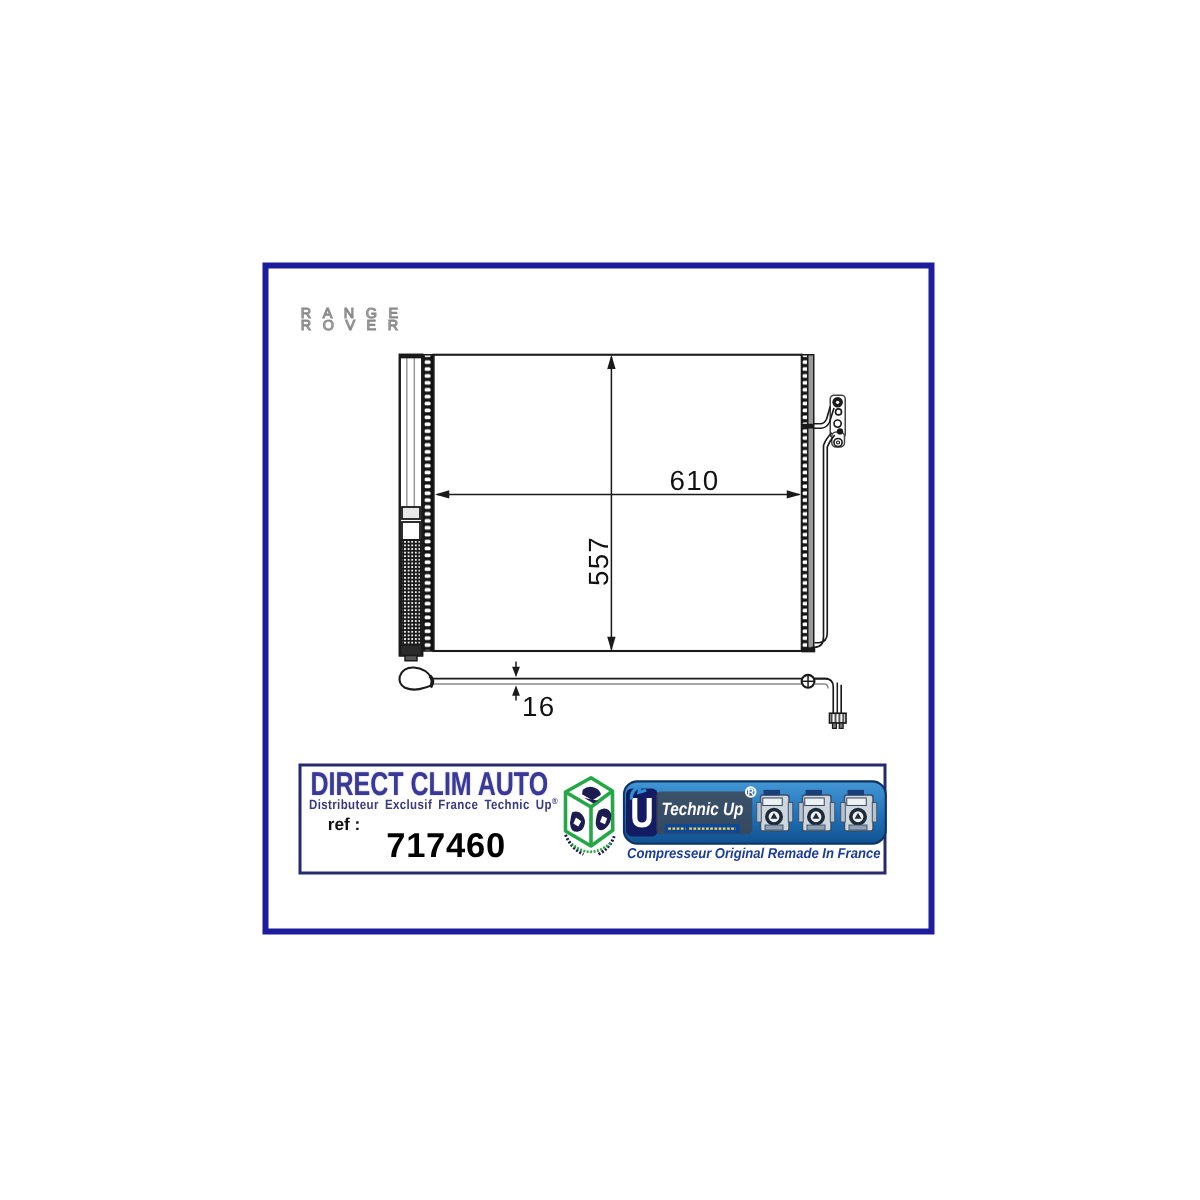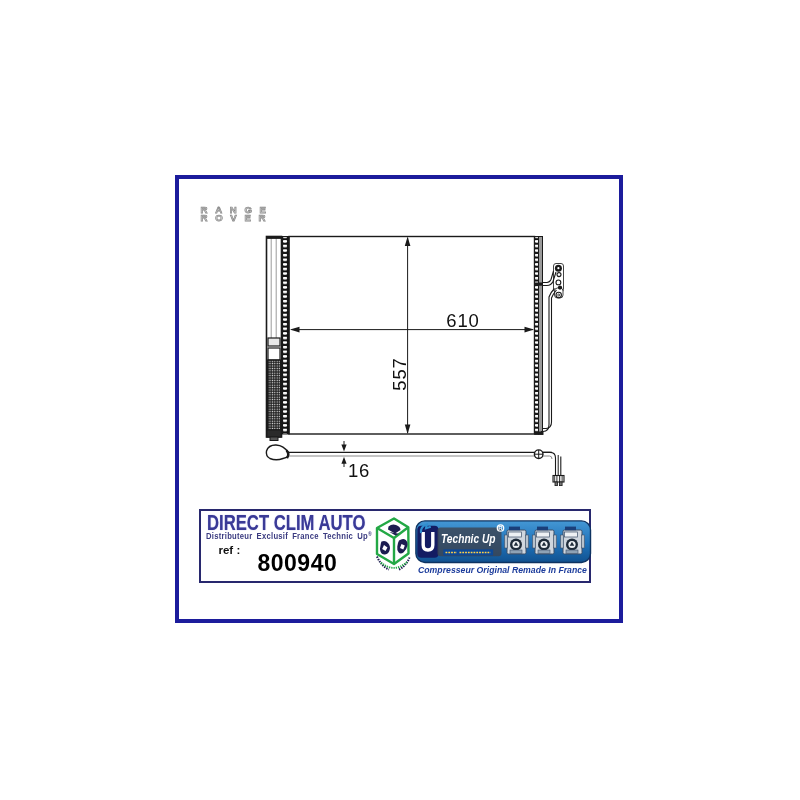--- a/index.html
+++ b/index.html
@@ -4,21 +4,21 @@
 <style>
   html,body{margin:0;padding:0;width:800px;height:800px;background:#ffffff;
     font-family:"Liberation Sans", sans-serif;}
   .abs{position:absolute;}
 </style>
 </head>
 <body>
 
 <div class="abs" style="left:175px;top:175px;width:448px;height:448px;border:4.5px solid #1c1c9c;box-sizing:border-box;background:#ffffff;"></div>
 
-<div class="abs" style="left:200.5px;top:205.5px;color:#dedede;-webkit-text-stroke:0.75px #8a8a8a;font-weight:bold;font-size:9.6px;line-height:8.9px;letter-spacing:7.7px;white-space:nowrap;">RANGE<br>ROVER</div>
+<div class="abs" style="left:200.5px;top:205.5px;color:#dedede;-webkit-text-stroke:0.75px #8a8a8a;font-weight:normal;font-size:9.6px;line-height:8.9px;letter-spacing:7.7px;white-space:nowrap;">RANGE<br>ROVER</div>
 
 <svg class="abs" style="left:0;top:0;" width="800" height="800" viewBox="0 0 800 800">
   <defs>
     <pattern id="ladder" width="6" height="4.6" patternUnits="userSpaceOnUse">
       <rect width="6" height="4.6" fill="#111"></rect>
       <rect x="0.9" y="1.0" width="4.2" height="2.4" rx="1" fill="#fff"></rect>
     </pattern>
     <pattern id="hatch" width="2.4" height="2.4" patternUnits="userSpaceOnUse">
       <rect width="2.4" height="2.4" fill="#1b1b1b"></rect>
       <rect x="0.6" y="0.6" width="1.2" height="1.2" fill="#f2f2f2"></rect>
@@ -110,21 +110,21 @@
 </svg>
 
 <div class="abs" style="left:199px;top:509px;width:392px;height:74px;border:2px solid #28286e;box-sizing:border-box;background:#fff;"></div>
 
 <div class="abs" style="left:206.5px;top:509.5px;font-weight:bold;font-size:22px;color:#3a3a96;transform:scaleX(0.758);transform-origin:0 0;text-shadow:0 0 1.2px #9a9ae0;white-space:nowrap;">DIRECT CLIM AUTO</div>
 
 <div class="abs" style="left:206px;top:531px;font-weight:bold;font-size:9px;color:#3a3a80;transform:scaleX(0.852);transform-origin:0 0;white-space:nowrap;letter-spacing:0.3px;word-spacing:2px;">Distributeur Exclusif France Technic Up<span style="font-size:6px;vertical-align:3px;">®</span></div>
 
 <div class="abs" style="left:218.5px;top:544px;font-weight:bold;font-size:11.5px;color:#111;">ref :</div>
 
-<div class="abs" style="left:257.5px;top:549.5px;font-weight:bold;font-size:23px;color:#000;letter-spacing:0.5px;">800940</div>
+<div class="abs" style="left:257.5px;top:549.5px;font-weight:bold;font-size:23px;color:#000;letter-spacing:0.5px;">717460</div>
 
 <svg class="abs" style="left:373px;top:517px;" width="40" height="60" viewBox="0 0 40 60">
 
   <g stroke="#23a845" stroke-width="2.4" fill="#fff" stroke-linejoin="round">
     <path d="M 21 1.5 L 35.3 10.3 L 35.5 36.5 L 21 47 L 4 37 L 4 11 Z"></path>
     <path d="M 4 11 L 21 21 L 35.3 10.3" fill="none"></path>
     <path d="M 21 21 L 21 47" fill="none"></path>
   </g>
 
   <path d="M 15.5 9.5 Q 19 6.5 23 8 Q 27.5 9.5 27.5 13 L 22 16.5 L 15 12.5 Z" fill="#1c1c50"></path>

